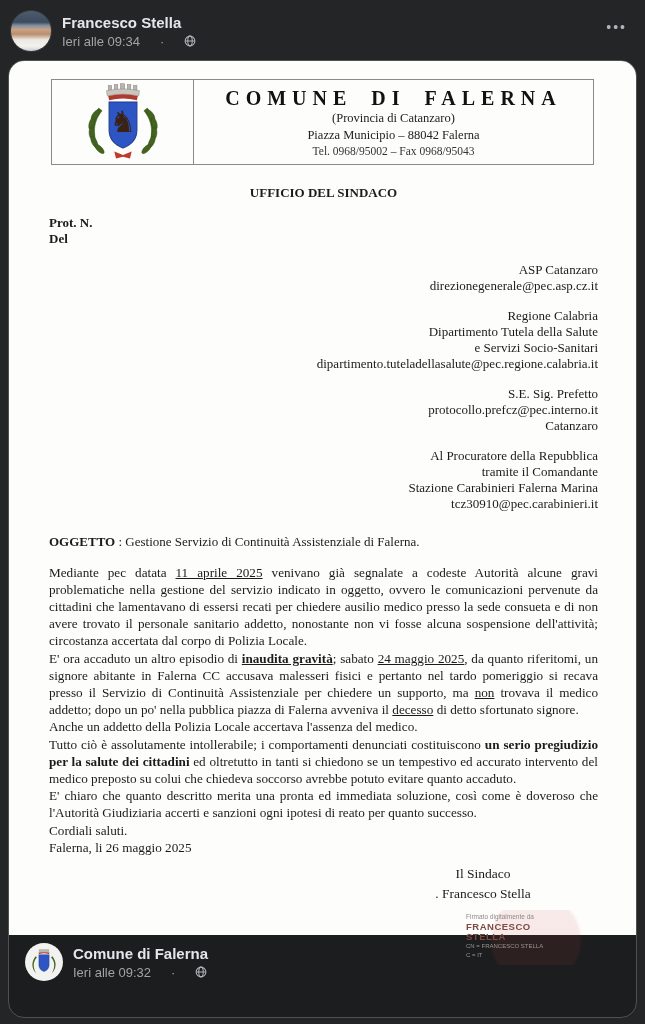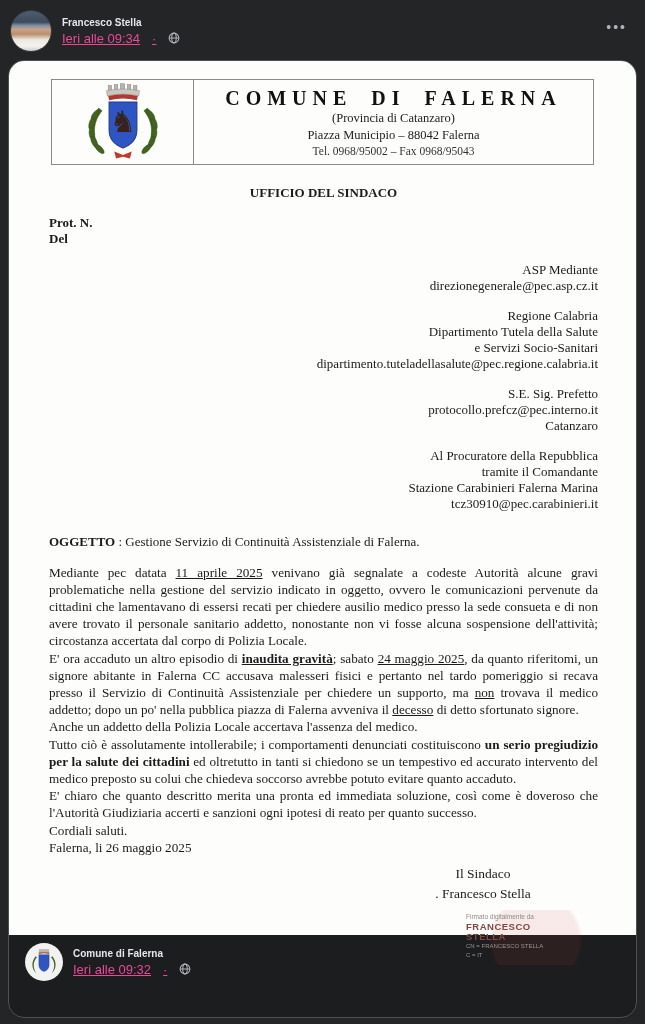--- a/index.html
+++ b/index.html
@@ -19,22 +19,22 @@
     padding: 8px 12px 6px 10px;
     position: relative;
   }
   .avatar-photo {
     width: 42px; height: 42px; border-radius: 50%;
     background: linear-gradient(180deg, #4d5d6e 0%, #3c4c5e 28%, #7d8ea0 36%, #c9a285 46%, #b9906f 58%, #ece9e4 72%, #f4f2ef 88%, #c9ced3 100%);
     flex: 0 0 auto;
     border: 1px solid #3a3b3c;
   }
   .header-texts { margin-left: 10px; display: flex; flex-direction: column; gap: 2px; }
-  .author-name { color: #e4e6eb; font-size: 10px; font-weight: bold; line-height: 1.2; }
-  .post-meta { color: #ec4899; font-size: 13px; display: flex; align-items: center; gap: 12px; text-decoration: underline; }
+  .author-name { color: #e4e6eb; font-size: 15px; font-weight: bold; line-height: 1.2; }
+  .post-meta { color: #a3a3a3; font-size: 13px; display: flex; align-items: center; gap: 20px; }
   .globe { display: inline-block; width: 12px; height: 12px; }
   .more-btn {
     position: absolute; right: 14px; top: 16px;
     color: #b0b3b8; font-size: 14px; letter-spacing: 2px;
     cursor: pointer; line-height: 1; padding: 4px;
   }
 
   
   .shared-card {
     position: absolute; left: 8px; right: 8px; top: 60px; bottom: 6px;
@@ -193,21 +193,21 @@
 
     <div class="office-line">UFFICIO DEL SINDACO</div>
 
     <div class="prot-block">
       <div>Prot. N.</div>
       <div>Del</div>
     </div>
 
     <div class="recipients">
       <div class="recipient-block">
-        <div>ASP Mediante</div>
+        <div>ASP Catanzaro</div>
         <div>direzionegenerale@pec.asp.cz.it</div>
       </div>
       <div class="recipient-block">
         <div>Regione Calabria</div>
         <div>Dipartimento Tutela della Salute</div>
         <div>e Servizi Socio-Sanitari</div>
         <div>dipartimento.tuteladellasalute@pec.regione.calabria.it</div>
       </div>
       <div class="recipient-block">
         <div>S.E. Sig. Prefetto</div>

